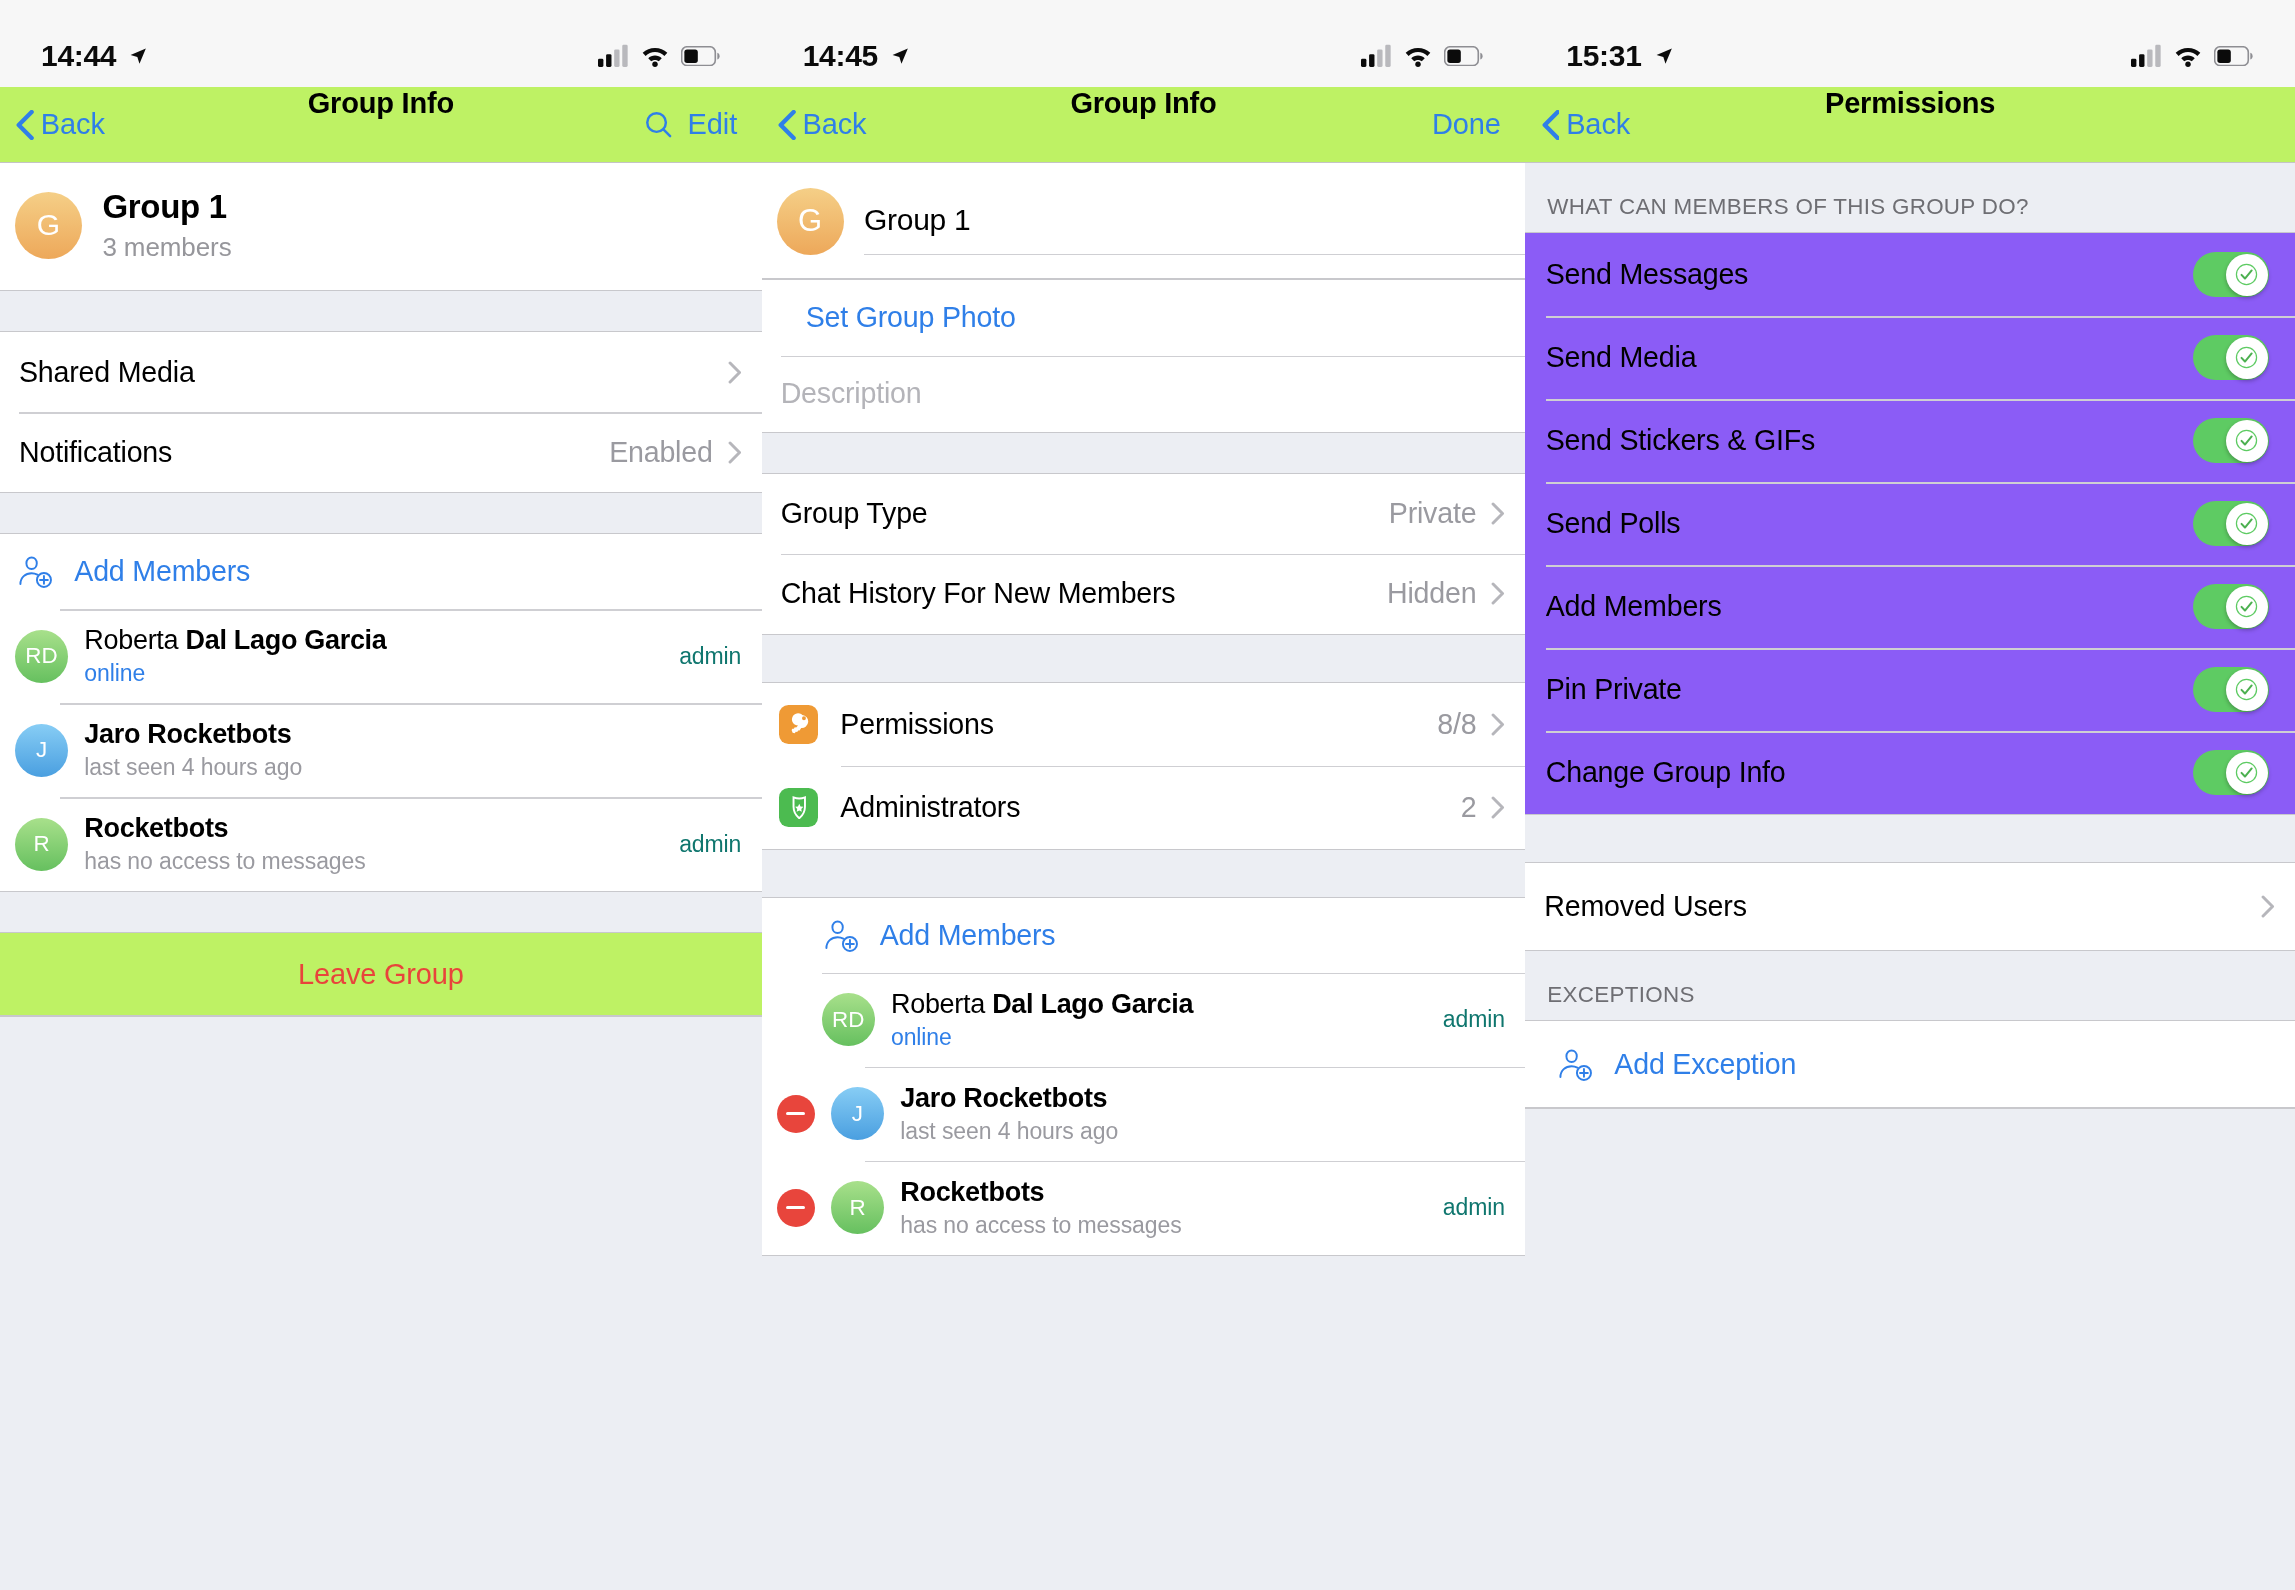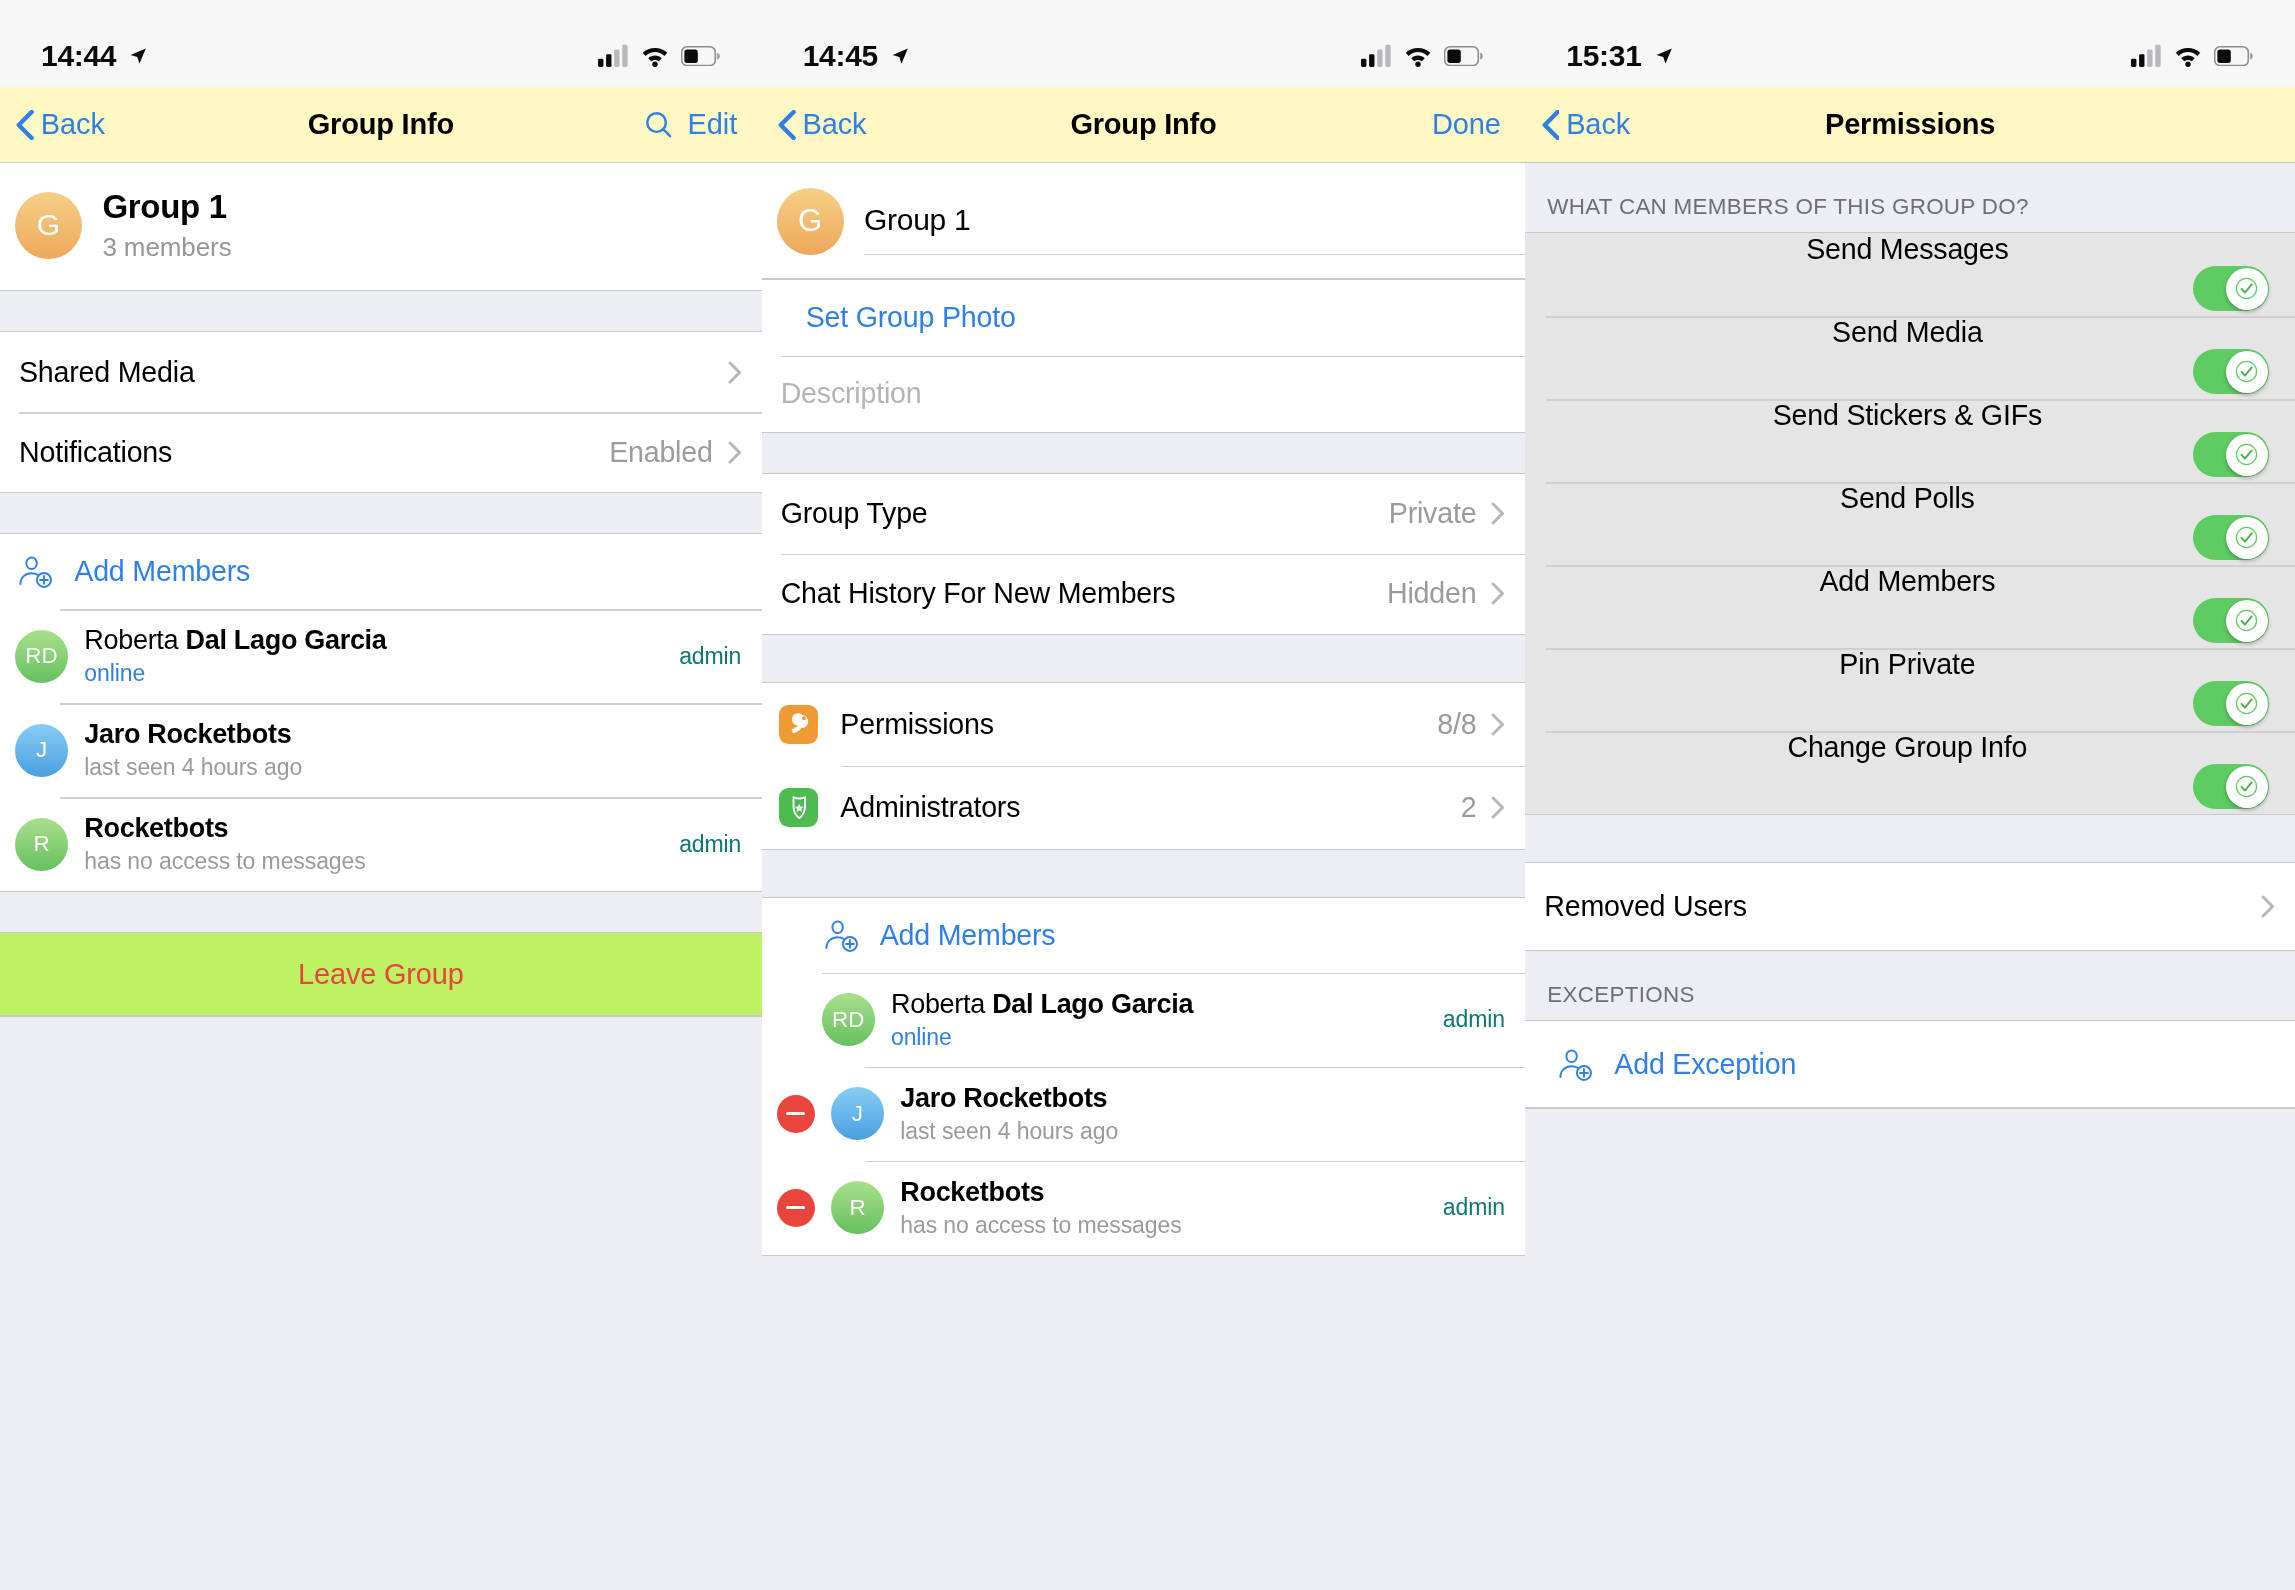--- a/index.html
+++ b/index.html
@@ -22,23 +22,23 @@
     display: flex; align-items: center; justify-content: space-between;
     padding: 24.5px 42px 0 41px;
   }
   .status-left { display: flex; align-items: center; gap: 12px; }
   .status-time { font-size: 30px; font-weight: 600; color: #0b0b0b; letter-spacing: -0.3px; }
   .loc-arrow { width: 20.4px; height: 20.4px; }
   .status-right { display: flex; align-items: center; gap: 11px; }
 
   
   .navbar {
-    height: 76px; background: #fef9c3;
+    height: 76px; background: #bef264;
     border-bottom: 1.4px solid #c4c4c6;
-    display: flex; align-items: center; position: relative;
+    display: flex; position: relative;
     padding: 0 24.5px 0 16.3px;
   }
   .nav-back { display: flex; align-items: center; gap: 6.8px; cursor: pointer; }
   .chev-back { width: 17.7px; height: 30px; }
   .nav-back-label { font-size: 29px; color: #2f7fe8; letter-spacing: -0.1px; }
   .nav-title {
     position: absolute; left: 0; right: 0; text-align: center;
     font-size: 29px; font-weight: 700; color: #000; letter-spacing: -0.2px;
     pointer-events: none;
   }
@@ -124,21 +124,21 @@
   .sq-icon { width: 39px; height: 39px; border-radius: 9.5px; flex:none; display:flex; align-items:center; justify-content:center; }
   .sq-orange { background: #ef9a35; }
   .sq-green  { background: #4cb council; }
   .sq-green  { background: #4cbb50; }
   .icon-row-label { font-size: 28.6px; color: #000; margin-left: 22px; letter-spacing: -0.2px; }
 
   
   .sect-head { background: #eceef3; padding: 31px 0 12.2px 22px; border-bottom: 1.4px solid #c8c8cc; }
   .sect-head.first { border-top: none; }
   .sect-title { font-size: 22.4px; color: #6e6e73; letter-spacing: 0.3px; }
-  .perm-row { background:#e5e5e5; min-height:83px; display:flex; align-items:center; padding: 0 26px 0 20.4px; position:relative;flex-direction:column; }
+  .perm-row { background:#8b5cf6; min-height:83px; display:flex; align-items:center; padding: 0 26px 0 20.4px; position:relative; }
   .perm-row + .perm-row::before { content:""; position:absolute; left:20.4px; right:0; top:0; height:1.4px; background:#cfcfd3; }
   .perm-label { font-size: 28.6px; color:#000; letter-spacing: -0.2px; }
   .toggle { margin-left:auto; width: 76px; height: 45px; border-radius: 23px; position: relative; cursor: pointer; flex:none; }
   .toggle.on { background: #5ecb63; }
   .knob { position:absolute; top: 1.4px; width: 42px; height: 42px; border-radius: 50%; background:#fff;
     box-shadow: 0 2px 4.1px rgba(0,0,0,0.28); display:flex; align-items:center; justify-content:center; }
   .toggle.on .knob { right: 1.4px; }
   .check { width: 23px; height: 23px; }
 </style>
 </head>

